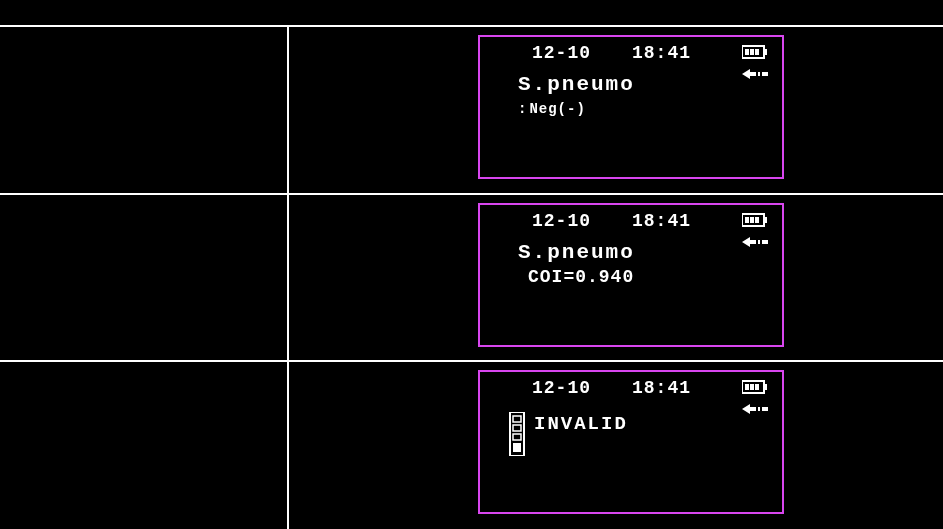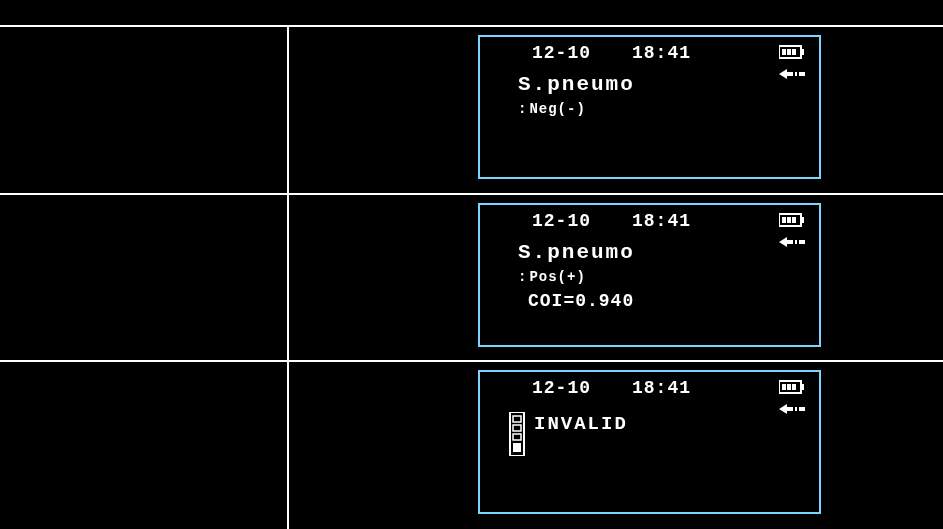--- a/index.html
+++ b/index.html
@@ -22,23 +22,23 @@
     position: absolute;
     left: 0; right: 0;
     height: 165px;
     background: #000;
   }
 
   .panel {
     position: absolute;
     left: 478px;
     top: 34px;
-    width: 343px;
+    width: 306px;
     height: 144px;
-    border: 2px solid #7dd3fc;
+    border: 2px solid #d946ef;
     background: #000;
     color: #fff;
     font-family: "Courier New", monospace;
     font-weight: bold;
     letter-spacing: 1px;
   }
 
   .panel .status-line {
     position: absolute;
     top: 6px;
@@ -131,21 +131,20 @@
         <span class="signal-icon">
           <svg width="26" height="14" viewBox="0 0 26 14">
             <polygon points="0,7 8,2 8,5 26,5 26,9 8,9 8,12" fill="#fff"></polygon>
             <rect x="14" y="2" width="2" height="10" fill="#000"></rect>
             <rect x="18" y="2" width="2" height="10" fill="#000"></rect>
           </svg>
         </span>
       </div>
       <div class="body">
         <div class="line1">S.pneumo</div>
-        <div class="line2">Pos(+)</div>
         <div class="line3">COI=0.940</div>
       </div>
     </div>
   </div>
 
   <div class="row" style="top:362px; height:167px;">
     <div class="panel" style="top:8px;">
       <div class="status-line">
         <span class="date">12-10</span>
         <span class="time">18:41</span>

